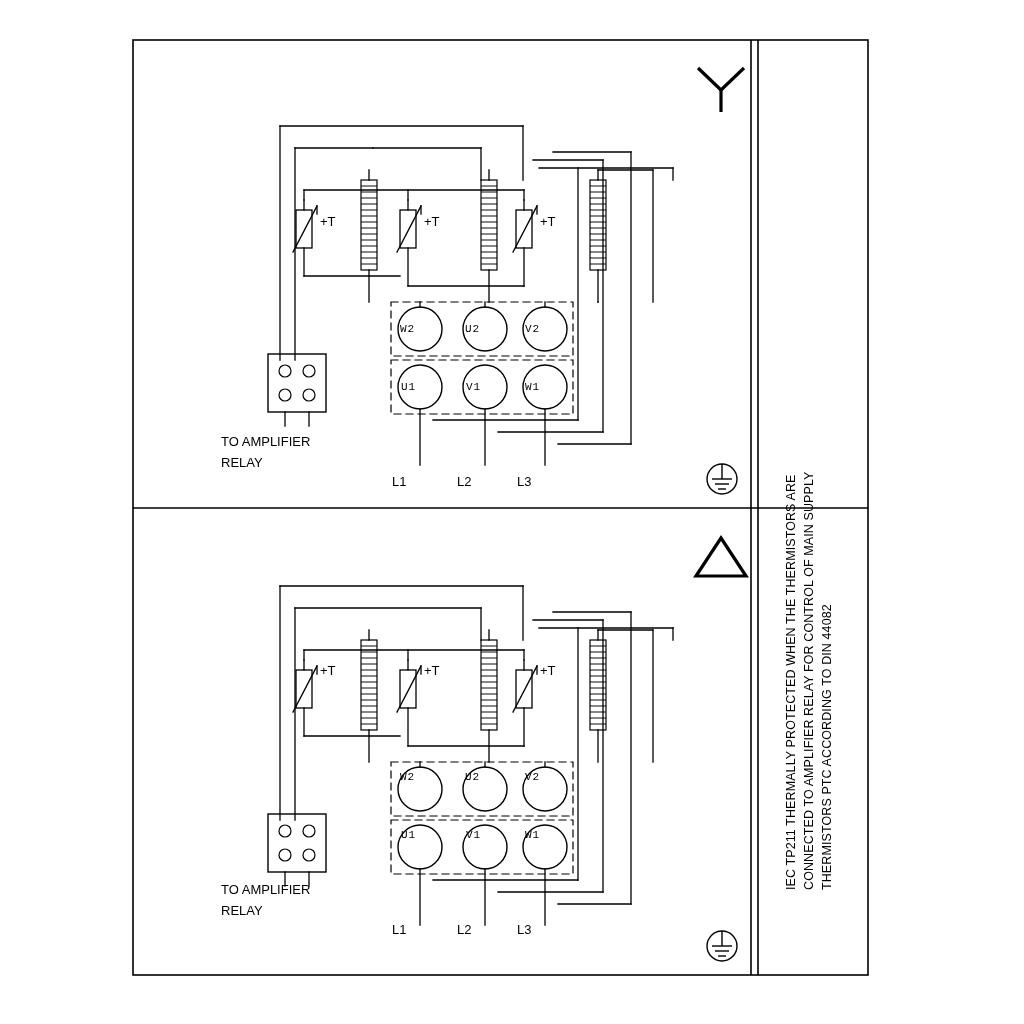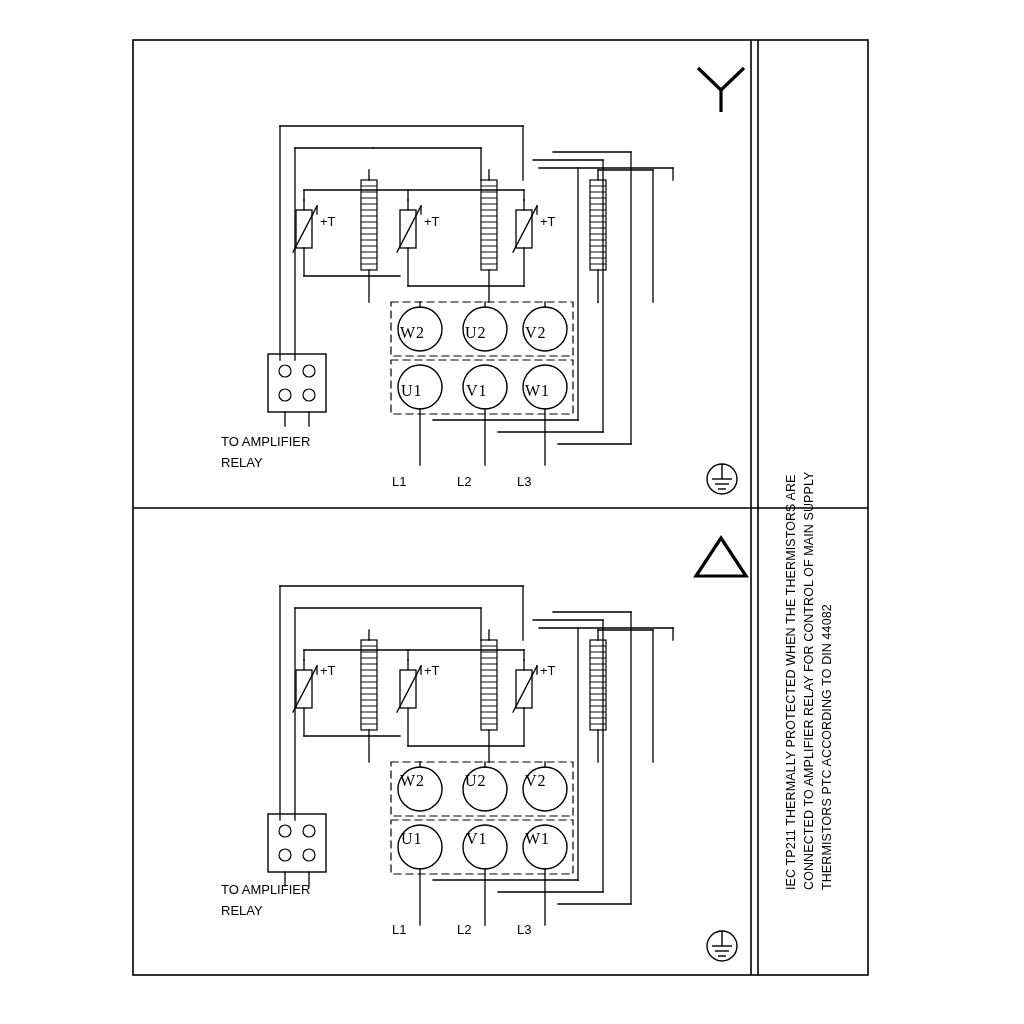--- a/index.html
+++ b/index.html
@@ -30,22 +30,22 @@
   .note-text {
     font-family: "Liberation Sans", sans-serif;
     font-size: 12.5px;
     color: #000;
     white-space: pre;
     transform-origin: 0 0;
     transform: rotate(-90deg);
     letter-spacing: 0.1px;
   }
   .terminal-letter {
-    font-family: Liberation Serif, serif;
-    font-size: 16px;
+    font-family: Liberation Mono, monospace;
+    font-size: 11px;
     letter-spacing: 1px;
   }
   svg { display: block; }
 </style>
 </head>
 <body>
 
 <div id="stage">
 
   <svg class="abs" style="left:0; top:0;" width="1024" height="1024">

